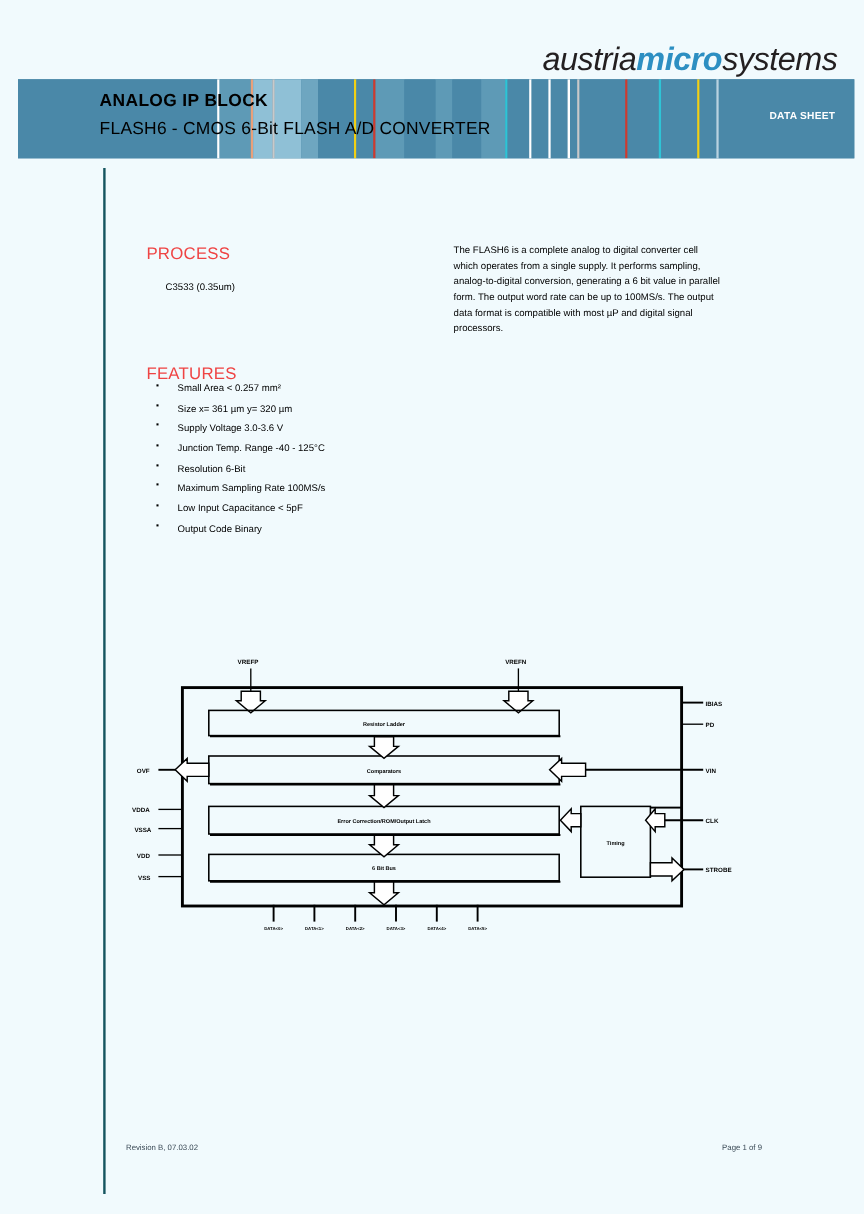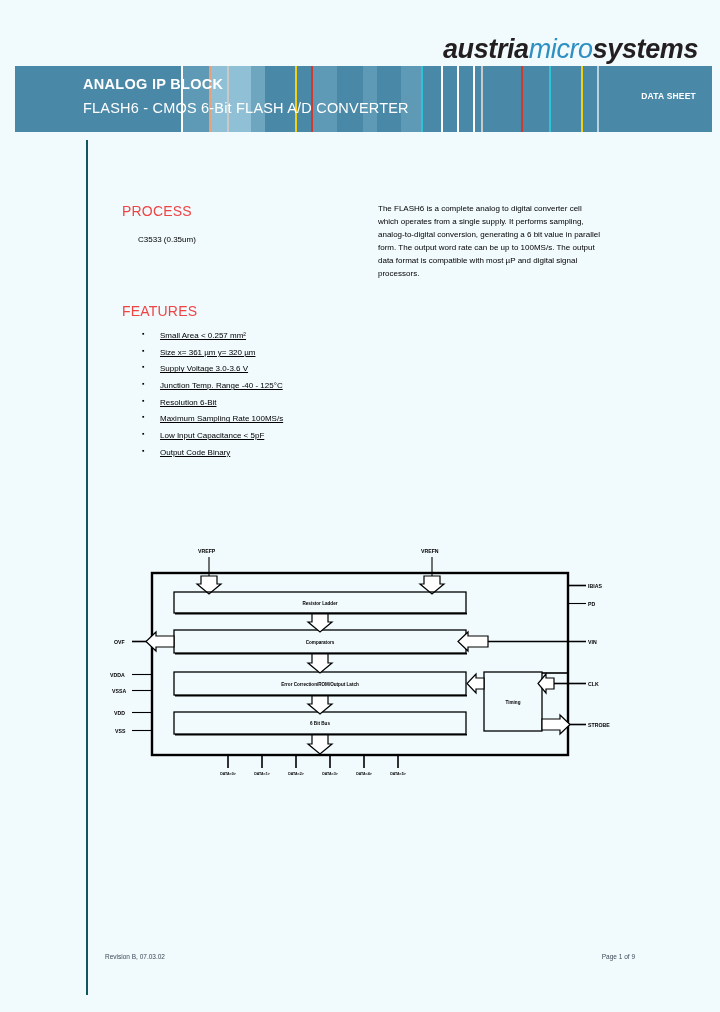--- a/index.html
+++ b/index.html
@@ -25,25 +25,25 @@
     top: 34px;
     text-align: right;
     font-style: italic;
     font-size: 27px;
     letter-spacing: -0.4px;
     color: #231f20;
     white-space: nowrap;
   }
   .logo .lg-micro {
     color: #2d8fc2;
+    font-weight: bold;
+    font-style: italic;
+  }
+  .logo .lg-a, .logo .lg-b {
     font-weight: normal;
-    font-style: italic;
-  }
-  .logo .lg-a, .logo .lg-b {
-    font-weight: bold;
   }
 
   
   .banner {
     position: absolute;
     left: 15px;
     top: 66px;
     width: 697px;
     height: 66px;
     background: #4a88a8;
@@ -56,21 +56,21 @@
   .stripes i {
     position: absolute;
     top: 0;
     bottom: 0;
     display: block;
   }
   .banner-text {
     position: absolute;
     left: 68px;
     top: 10px;
-    color: #ffffff;
+    color: #000000;
     z-index: 5;
   }
   .banner-line1 {
     font-size: 14.5px;
     font-weight: bold;
     letter-spacing: 0.3px;
     margin-bottom: 8px;
   }
   .banner-line2 {
     font-size: 14.5px;
@@ -123,23 +123,22 @@
     font-size: 8px;
     color: #000;
     margin: 16px;
   }
   h2.sec.features {
     margin-top: 59px;
     margin-bottom: 0;
   }
   ul.features-list {
     list-style: none;
-    margin: 12px;
+    margin: 0;
     padding: 0;
-    text-decoration: underline;
   }
   ul.features-list li {
     position: relative;
     font-size: 8px;
     color: #000;
     padding-left: 26px;
     margin-bottom: 7.5px;
     line-height: 1.15;
   }
   ul.features-list li::before {

